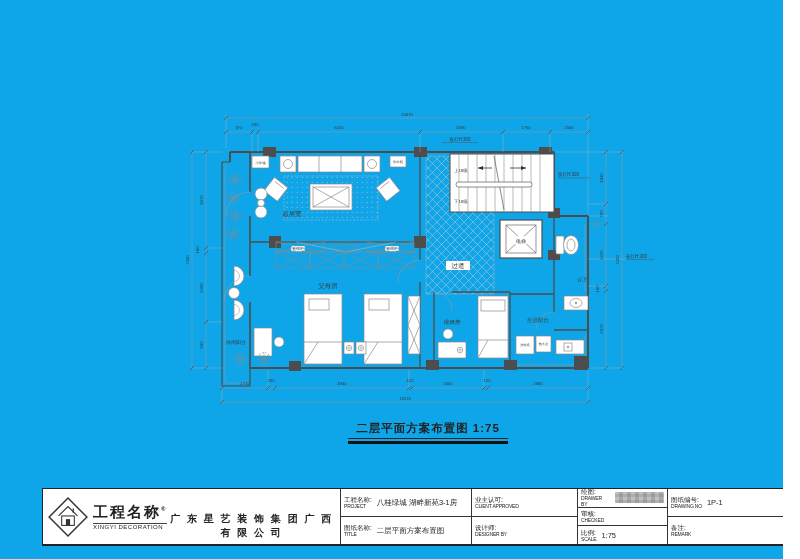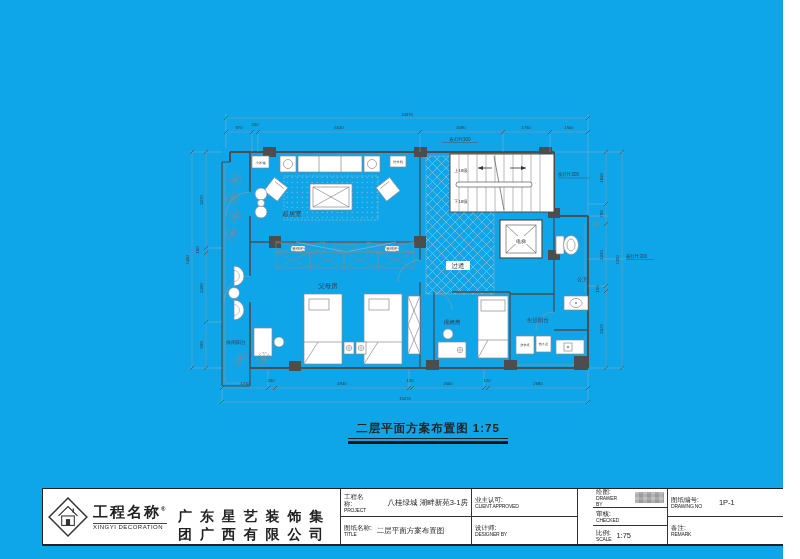--- a/index.html
+++ b/index.html
@@ -12,27 +12,27 @@
   .plan-title .u2{height:3px;background:#111;margin-top:1.5px;}
   .tblock{position:absolute;left:42px;top:488px;width:744px;height:58px;
           border:1.5px solid #222;border-bottom-width:2.5px;display:flex;box-sizing:border-box;background:#fff;}
   .tcell{border-left:1px solid #333;box-sizing:border-box;display:flex;flex-direction:column;}
   .tcell:first-child{border-left:none;}
   .logo-region{flex-direction:row;align-items:center;width:297px;padding:2px 4px;}
   .brand{margin-left:4px;}
   .brand-cn{font-size:15px;font-weight:bold;letter-spacing:2px;color:#222;}
   .brand-cn sup{font-size:6px;}
   .brand-en{font-size:6px;letter-spacing:.5px;color:#222;border-top:1px solid #444;margin-top:1px;}
-  .company{flex:1;text-align:center;font-size:14px;font-weight:bold;letter-spacing:2px;color:#222;margin-top:18px;}
+  .company{flex:1;text-align:center;font-size:10px;font-weight:bold;letter-spacing:2px;color:#222;margin-top:18px;}
   .col-project{width:131px;}
   .col-client{width:106px;}
-  .col-drawer{width:90px;padding-left:15px;}
+  .col-drawer{width:90px;}
   .col-dwg{width:118px;}
   .trow{flex:1;border-top:1px solid #333;display:flex;align-items:center;padding:1px 3px;box-sizing:border-box;overflow:hidden;}
-  .trow:first-child{border-top:none;gap:12px;}
+  .trow:first-child{border-top:none;}
   .lbl .cn{font-size:6.5px;line-height:7px;color:#222;}
   .lbl .en{font-size:5px;line-height:6px;color:#222;letter-spacing:-.2px;}
   .val{font-size:7.5px;color:#222;margin-left:5px;white-space:nowrap;}
   .redact{width:50px;height:11px;margin-left:6px;border-radius:1px;
      background-image:repeating-linear-gradient(0deg,#cfcfcf 0 3px,#e2e2e2 3px 6px),
                       repeating-linear-gradient(90deg,#d9d9d9 0 4px,#bfbfbf 4px 8px);
      background-blend-mode:multiply;filter:blur(.5px);}
 </style>
 </head>
 <body>

